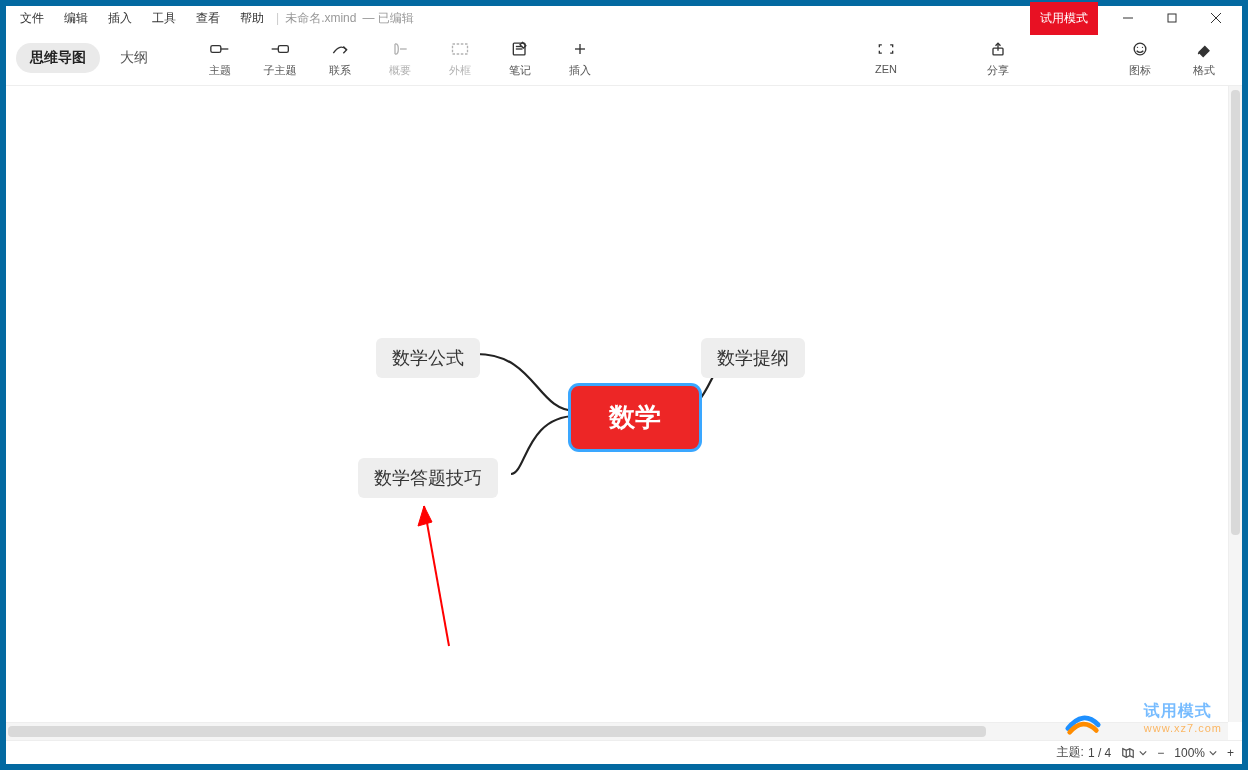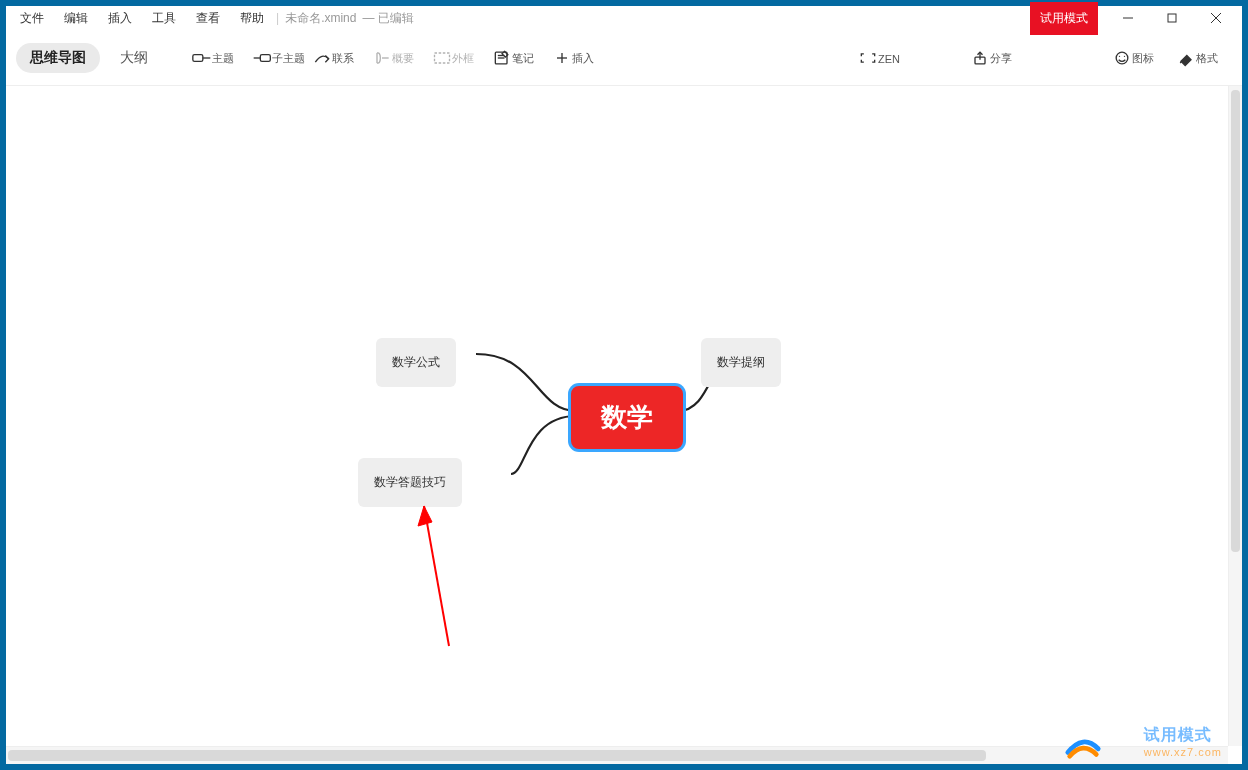--- a/index.html
+++ b/index.html
@@ -17,34 +17,34 @@
   .win-btn { width: 44px; height: 24px; display: flex; align-items: center; justify-content: center; color: #555; }
   .win-btn svg { width: 10px; height: 10px; }
 
   
   .toolbar { display: flex; align-items: center; height: 56px; border-bottom: 1px solid #eee; padding: 0 10px; }
   .view-tabs { display: flex; align-items: center; gap: 6px; margin-right: 30px; }
   .view-tab { padding: 6px 14px; border-radius: 16px; font-size: 14px; color: #555; cursor: pointer; }
   .view-tab.active { background: #eaeaea; color: #222; font-weight: 600; }
 
   .tool-group { display: flex; gap: 4px; }
-  .tool-btn { display: flex; flex-direction: row; align-items: center; width: 56px; cursor: pointer; }
+  .tool-btn { display: flex; flex-direction: column; align-items: center; width: 56px; cursor: pointer; }
   .tool-btn.dim { opacity: .45; }
   .tool-btn .ticon { height: 24px; display: flex; align-items: center; justify-content: center; }
   .tool-btn .tlabel { font-size: 11px; color: #555; margin-top: 2px; }
   .tool-btn svg { width: 20px; height: 18px; stroke: #333; stroke-width: 1.6; fill: none; }
   .tool-btn.dim svg { stroke: #555; }
   .toolbar .flex-spacer { flex: 1; }
   .right-tools { display: flex; gap: 8px; align-items: flex-start; }
 
   
   .canvas-wrap { position: relative; flex: 1; background: #fff; overflow: hidden; }
   .canvas { position: absolute; inset: 0; }
-  .node { position: absolute; background: #eee; color: #333; padding: 16px 16px; border-radius: 6px; font-size: 12px; white-space: nowrap; }
-  .node.center { background: #ed2626; color: #fff; font-weight: 800; font-size: 26px; padding: 12px 28px; border: 2px solid #ed2626; box-shadow: 0 0 0 3px #3aa7ff; border-radius: 8px; }
+  .node { position: absolute; background: #eee; color: #333; padding: 8px 16px; border-radius: 6px; font-size: 18px; white-space: nowrap; }
+  .node.center { background: #ed2626; color: #fff; font-weight: 800; font-size: 26px; padding: 12px 36px; border: 2px solid #ed2626; box-shadow: 0 0 0 3px #3aa7ff; border-radius: 8px; }
   svg.links { position: absolute; inset: 0; width: 100%; height: 100%; }
   svg.links path { stroke: #222; stroke-width: 2.2; fill: none; }
   svg.annotation { position: absolute; inset: 0; width: 100%; height: 100%; pointer-events: none; }
   svg.annotation path, svg.annotation polygon { stroke: #ff0000; fill: #ff0000; }
 
   
   .scroll-v { position: absolute; right: 0; top: 0; bottom: 18px; width: 14px; background: #f5f5f5; border-left: 1px solid #eee; }
   .scroll-v .thumb { position:absolute; left:2px; right:2px; top: 4px; height: 70%; background:#d9d9d9; border-radius:4px; }
   .scroll-h { position: absolute; left: 0; right: 14px; bottom: 0; height: 18px; background: #f5f5f5; border-top: 1px solid #eee; }
   .scroll-h .thumb { position:absolute; top:3px; bottom:3px; left: 2px; width: 80%; background:#d9d9d9; border-radius:4px; }
@@ -245,14 +245,38 @@
     <svg class="wm-logo" viewBox="0 0 40 40">
       <path d="M4 30 Q 20 10 36 26" stroke="#1e90ff" stroke-width="5" fill="none" stroke-linecap="round"></path>
       <path d="M6 34 Q 20 18 34 32" stroke="#ff8c00" stroke-width="5" fill="none" stroke-linecap="round"></path>
     </svg>
     <div class="watermark">
       <div><span class="g">试用模式</span></div>
       <div style="font-size:11px; font-weight:400; color:#ff8c00; text-align:right;">www.xz7.com</div>
     </div>
   </div>
 
+  <div class="statusbar">
+    <div class="sb-item">
+      <span>主题:</span>
+      <span>1 / 4</span>
+    </div>
+    <div class="sb-item">
+      <svg viewBox="0 0 16 16">
+          <path d="M2 3 l4 2 4 -2 4 2 v8 l-4 -2 -4 2 -4 -2 z"></path>
+          <line x1="6" y1="5" x2="6" y2="13"></line>
+          <line x1="10" y1="3" x2="10" y2="11"></line>
+        </svg>
+      <svg viewBox="0 0 10 10" style="width:8px;height:8px">
+          <polyline points="1,3 5,7 9,3"></polyline>
+        </svg>
+    </div>
+    <div class="sb-item">−</div>
+    <div class="sb-item">
+      <span>100%</span>
+      <svg viewBox="0 0 10 10" style="width:8px;height:8px">
+          <polyline points="1,3 5,7 9,3"></polyline>
+        </svg>
+    </div>
+    <div class="sb-item">+</div>
+  </div>
 
 </div>
 
 </body></html>

